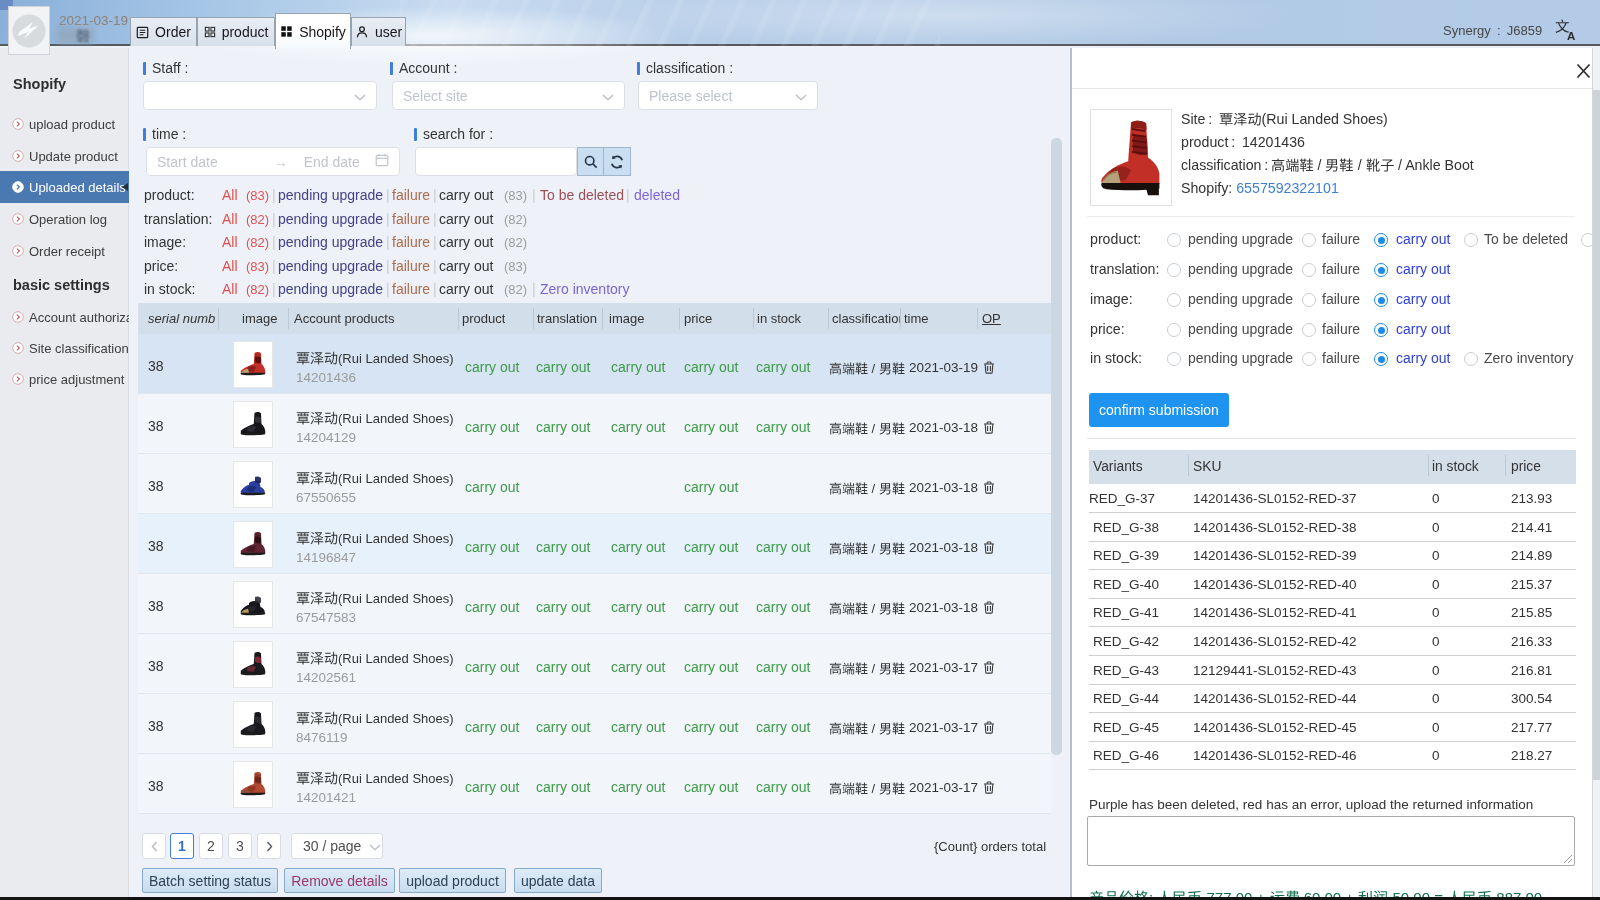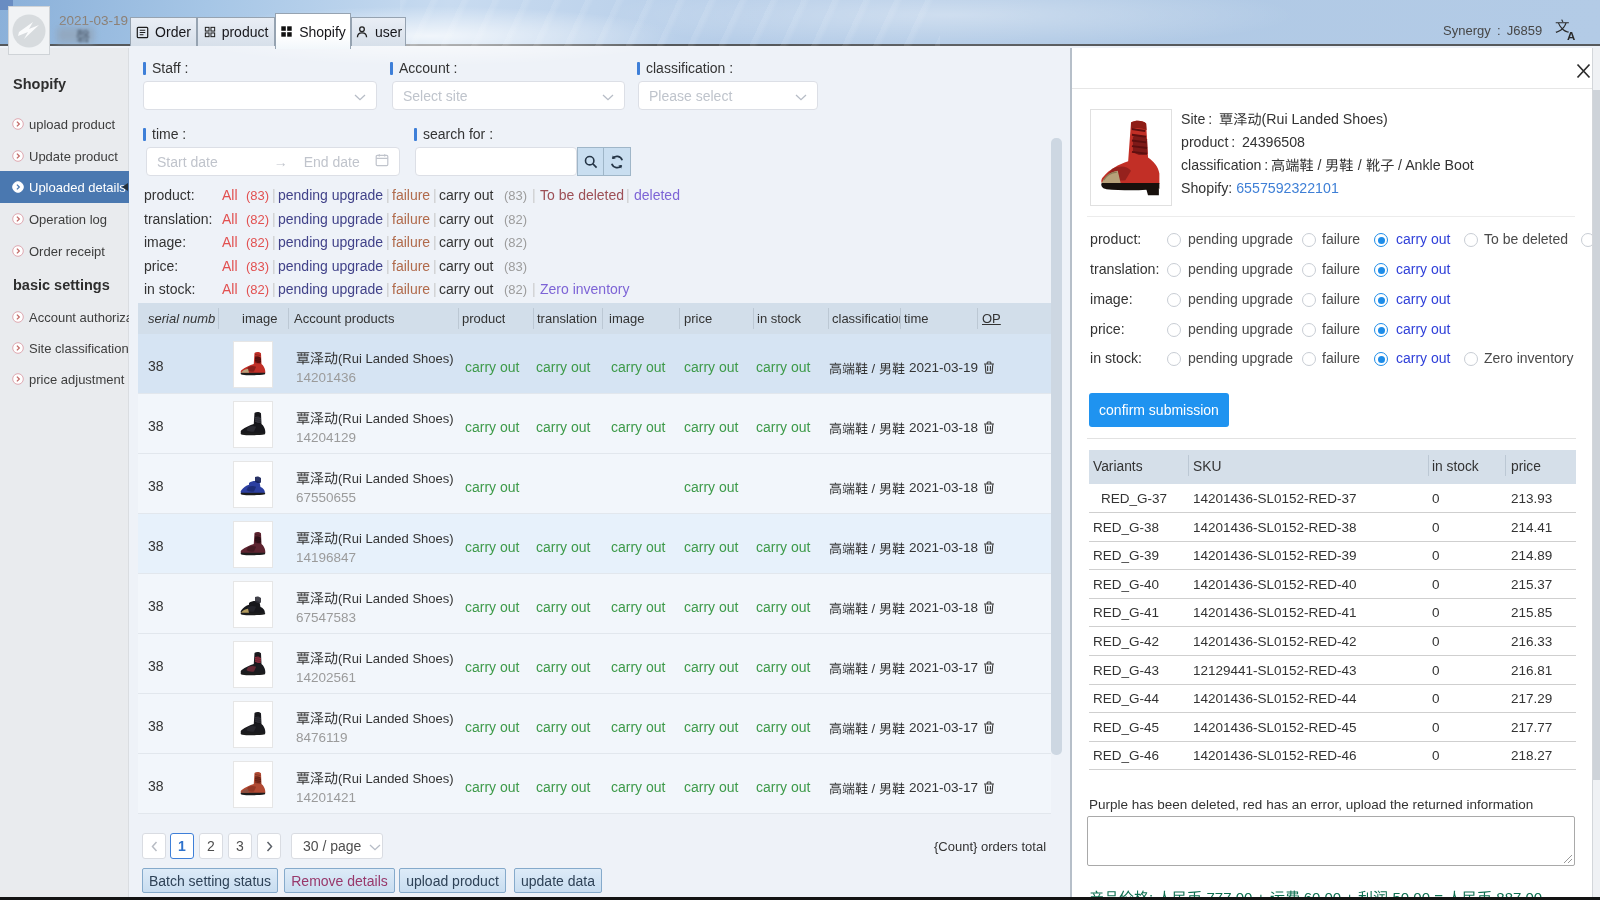--- a/index.html
+++ b/index.html
@@ -685,21 +685,21 @@
 <path d="M9 73 L70 73 L70 79 C55 81 30 81 14 79.5 C10 79 7.5 76 9 73 Z" fill="#17100c"></path>
 <path d="M56 79 L69.5 79 L69.5 86 L58 86 Z" fill="#17100c"></path>
 <path d="M9 73 C12 66 18 61 26 60 L29 73 Z" fill="#b7a179"></path>
 <path d="M11 70 C14 65 19 62 25 61.5" stroke="#8d7a55" stroke-width="1.4" fill="none"></path>
 </svg></div>
 <div class="pinfo" style="top:111px">Site :  <svg class="cjk" style="width:3.00em;vertical-align:-0.14em" viewBox="0 0 3000 1000">
       <path transform="translate(0,880) scale(1,-1)" d="M250 291H753V226H250ZM250 401H753V338H250ZM117 680V501H885V680H660V733H951V791H54V733H340V680ZM405 733H595V680H405ZM180 456V171H462V108H48V48H462V-80H537V48H956V108H537V171H826V456ZM183 625H340V556H183ZM405 625H595V556H405ZM660 625H815V556H660Z"></path>
       <path transform="translate(1000,880) scale(1,-1)" d="M88 773C144 736 213 680 247 642L305 690C269 727 198 780 143 816ZM38 501C97 470 171 422 208 389L259 443C220 475 145 521 87 550ZM61 -10 131 -59C181 35 241 159 286 265L225 313C176 199 109 67 61 -10ZM763 719C725 667 674 620 615 580C561 620 515 667 481 719ZM343 787V719H407C445 652 496 593 556 543C469 494 371 457 276 434C289 419 307 391 315 373C416 401 520 443 613 500C699 441 800 397 911 371C921 390 941 419 957 434C852 455 756 491 673 541C756 601 825 675 870 764L825 790L812 787ZM581 412V324H359V256H581V153H292V85H581V-78H652V85H948V153H652V256H872V324H652V412Z"></path>
       <path transform="translate(2000,880) scale(1,-1)" d="M89 758V691H476V758ZM653 823C653 752 653 680 650 609H507V537H647C635 309 595 100 458 -25C478 -36 504 -61 517 -79C664 61 707 289 721 537H870C859 182 846 49 819 19C809 7 798 4 780 4C759 4 706 4 650 10C663 -12 671 -43 673 -64C726 -68 781 -68 812 -65C844 -62 864 -53 884 -27C919 17 931 159 945 571C945 582 945 609 945 609H724C726 680 727 752 727 823ZM89 44 90 45V43C113 57 149 68 427 131L446 64L512 86C493 156 448 275 410 365L348 348C368 301 388 246 406 194L168 144C207 234 245 346 270 451H494V520H54V451H193C167 334 125 216 111 183C94 145 81 118 65 113C74 95 85 59 89 44Z"></path>
     </svg>(Rui Landed Shoes)</div>
-<div class="pinfo" style="top:134px">product :  24396508</div>
+<div class="pinfo" style="top:134px">product :  14201436</div>
 <div class="pinfo" style="top:157px">classification : <svg class="cjk" style="width:3.00em;vertical-align:-0.14em" viewBox="0 0 3000 1000">
       <path transform="translate(0,880) scale(1,-1)" d="M286 559H719V468H286ZM211 614V413H797V614ZM441 826 470 736H59V670H937V736H553C542 768 527 810 513 843ZM96 357V-79H168V294H830V-1C830 -12 825 -16 813 -16C801 -16 754 -17 711 -15C720 -31 731 -54 735 -72C799 -72 842 -72 869 -63C896 -53 905 -37 905 0V357ZM281 235V-21H352V29H706V235ZM352 179H638V85H352Z"></path>
       <path transform="translate(1000,880) scale(1,-1)" d="M50 652V582H387V652ZM82 524C104 411 122 264 126 165L186 176C182 275 163 420 140 534ZM150 810C175 764 204 701 216 661L283 684C270 724 241 784 214 830ZM407 320V-79H475V255H563V-70H623V255H715V-68H775V255H868V-10C868 -19 865 -22 856 -22C848 -23 823 -23 795 -22C803 -39 813 -64 816 -82C861 -82 888 -81 909 -70C930 -60 934 -43 934 -11V320H676L704 411H957V479H376V411H620C615 381 608 348 602 320ZM419 790V552H922V790H850V618H699V838H627V618H489V790ZM290 543C278 422 254 246 230 137C160 120 94 105 44 95L61 20C155 44 276 75 394 105L385 175L289 151C313 258 338 412 355 531Z"></path>
       <path transform="translate(2000,880) scale(1,-1)" d="M689 389V262H511V193H689V26H466V-45H962V26H762V193H935V262H762V389ZM689 838V706H524V637H689V490H495V420H951V490H762V637H930V706H762V838ZM78 480V240H237V162H40V97H237V-81H307V97H491V162H307V240H459V480H307V546H416V685H501V748H416V839H348V748H198V839H132V748H45V685H132V546H237V480ZM348 685V606H198V685ZM143 421H242V299H143ZM302 421H394V299H302Z"></path>
     </svg> / <svg class="cjk" style="width:2.00em;vertical-align:-0.14em" viewBox="0 0 2000 1000">
       <path transform="translate(0,880) scale(1,-1)" d="M227 556H459V448H227ZM534 556H770V448H534ZM227 723H459V616H227ZM534 723H770V616H534ZM72 286V217H401C354 110 258 30 43 -15C58 -31 77 -61 83 -80C328 -25 433 79 483 217H799C785 79 768 18 746 -1C736 -10 724 -11 702 -11C679 -11 613 -10 548 -4C560 -23 570 -52 571 -73C636 -76 697 -77 729 -76C764 -73 787 -68 809 -48C841 -16 860 62 879 253C880 263 882 286 882 286H504C511 317 517 349 521 383H848V787H153V383H443C439 349 433 317 425 286Z"></path>
       <path transform="translate(1000,880) scale(1,-1)" d="M689 389V262H511V193H689V26H466V-45H962V26H762V193H935V262H762V389ZM689 838V706H524V637H689V490H495V420H951V490H762V637H930V706H762V838ZM78 480V240H237V162H40V97H237V-81H307V97H491V162H307V240H459V480H307V546H416V685H501V748H416V839H348V748H198V839H132V748H45V685H132V546H237V480ZM348 685V606H198V685ZM143 421H242V299H143ZM302 421H394V299H302Z"></path>
     </svg> / <svg class="cjk" style="width:2.00em;vertical-align:-0.14em" viewBox="0 0 2000 1000">
       <path transform="translate(0,880) scale(1,-1)" d="M697 825V406C658 368 617 332 574 302C589 290 610 270 621 255C647 274 672 294 697 315V42C697 -16 704 -34 722 -49C741 -64 766 -69 789 -69C803 -69 840 -69 856 -69C877 -69 902 -66 918 -56C934 -47 945 -32 951 -8C957 14 961 77 962 126C942 132 919 144 904 158C905 103 902 56 900 36C898 24 890 14 883 9C876 5 863 4 851 4C837 4 816 4 805 4C795 4 786 6 778 11C771 15 766 23 766 34V379C839 453 903 535 950 619L892 661C860 600 817 538 766 479V825ZM562 834C529 688 472 551 394 461C408 447 430 413 437 399C460 426 482 457 502 491V-82H571V633C594 692 614 755 629 819ZM67 480V238H197V159H40V94H197V-81H261V94H419V159H261V238H387V480H262V548H349V684H428V747H349V839H287V747H174V839H114V747H43V684H114V548H197V480ZM124 421H202V298H124ZM256 421H328V298H256ZM287 684V606H174V684Z"></path>
       <path transform="translate(1000,880) scale(1,-1)" d="M465 540V395H51V320H465V20C465 2 458 -3 438 -4C416 -5 342 -6 261 -2C273 -24 287 -58 293 -80C389 -80 454 -78 491 -66C530 -54 543 -31 543 19V320H953V395H543V501C657 560 786 650 873 734L816 777L799 772H151V698H716C645 640 548 579 465 540Z"></path>
@@ -751,21 +751,21 @@
 <div id="vhead">
     <span style="left:4px">Variants</span>
     <span style="left:104px">SKU</span>
     <span style="left:343px">in stock</span>
     <span style="left:422px">price</span>
     <div class="tsep" style="left:99px"></div>
     <div class="tsep" style="left:339px"></div>
     <div class="tsep" style="left:416px"></div>
   </div>
 <div class="vrow" style="top:484.0px">
-    <span style="left:12px">RED_G-37</span>
+    <span style="left:0">RED_G-37</span>
     <span style="left:104px">14201436-SL0152-RED-37</span>
     <span style="left:343px">0</span>
     <span style="left:422px">213.93</span>
   </div>
 <div class="vrow" style="top:512.6px">
     <span style="left:4px">RED_G-38</span>
     <span style="left:104px">14201436-SL0152-RED-38</span>
     <span style="left:343px">0</span>
     <span style="left:422px">214.41</span>
   </div>
@@ -796,21 +796,21 @@
 <div class="vrow" style="top:655.6px">
     <span style="left:4px">RED_G-43</span>
     <span style="left:104px">12129441-SL0152-RED-43</span>
     <span style="left:343px">0</span>
     <span style="left:422px">216.81</span>
   </div>
 <div class="vrow" style="top:684.2px">
     <span style="left:4px">RED_G-44</span>
     <span style="left:104px">14201436-SL0152-RED-44</span>
     <span style="left:343px">0</span>
-    <span style="left:422px">217.29</span>
+    <span style="left:422px">300.54</span>
   </div>
 <div class="vrow" style="top:712.8px">
     <span style="left:4px">RED_G-45</span>
     <span style="left:104px">14201436-SL0152-RED-45</span>
     <span style="left:343px">0</span>
     <span style="left:422px">217.77</span>
   </div>
 <div class="vrow" style="top:741.4px">
     <span style="left:4px">RED_G-46</span>
     <span style="left:104px">14201436-SL0152-RED-46</span>

